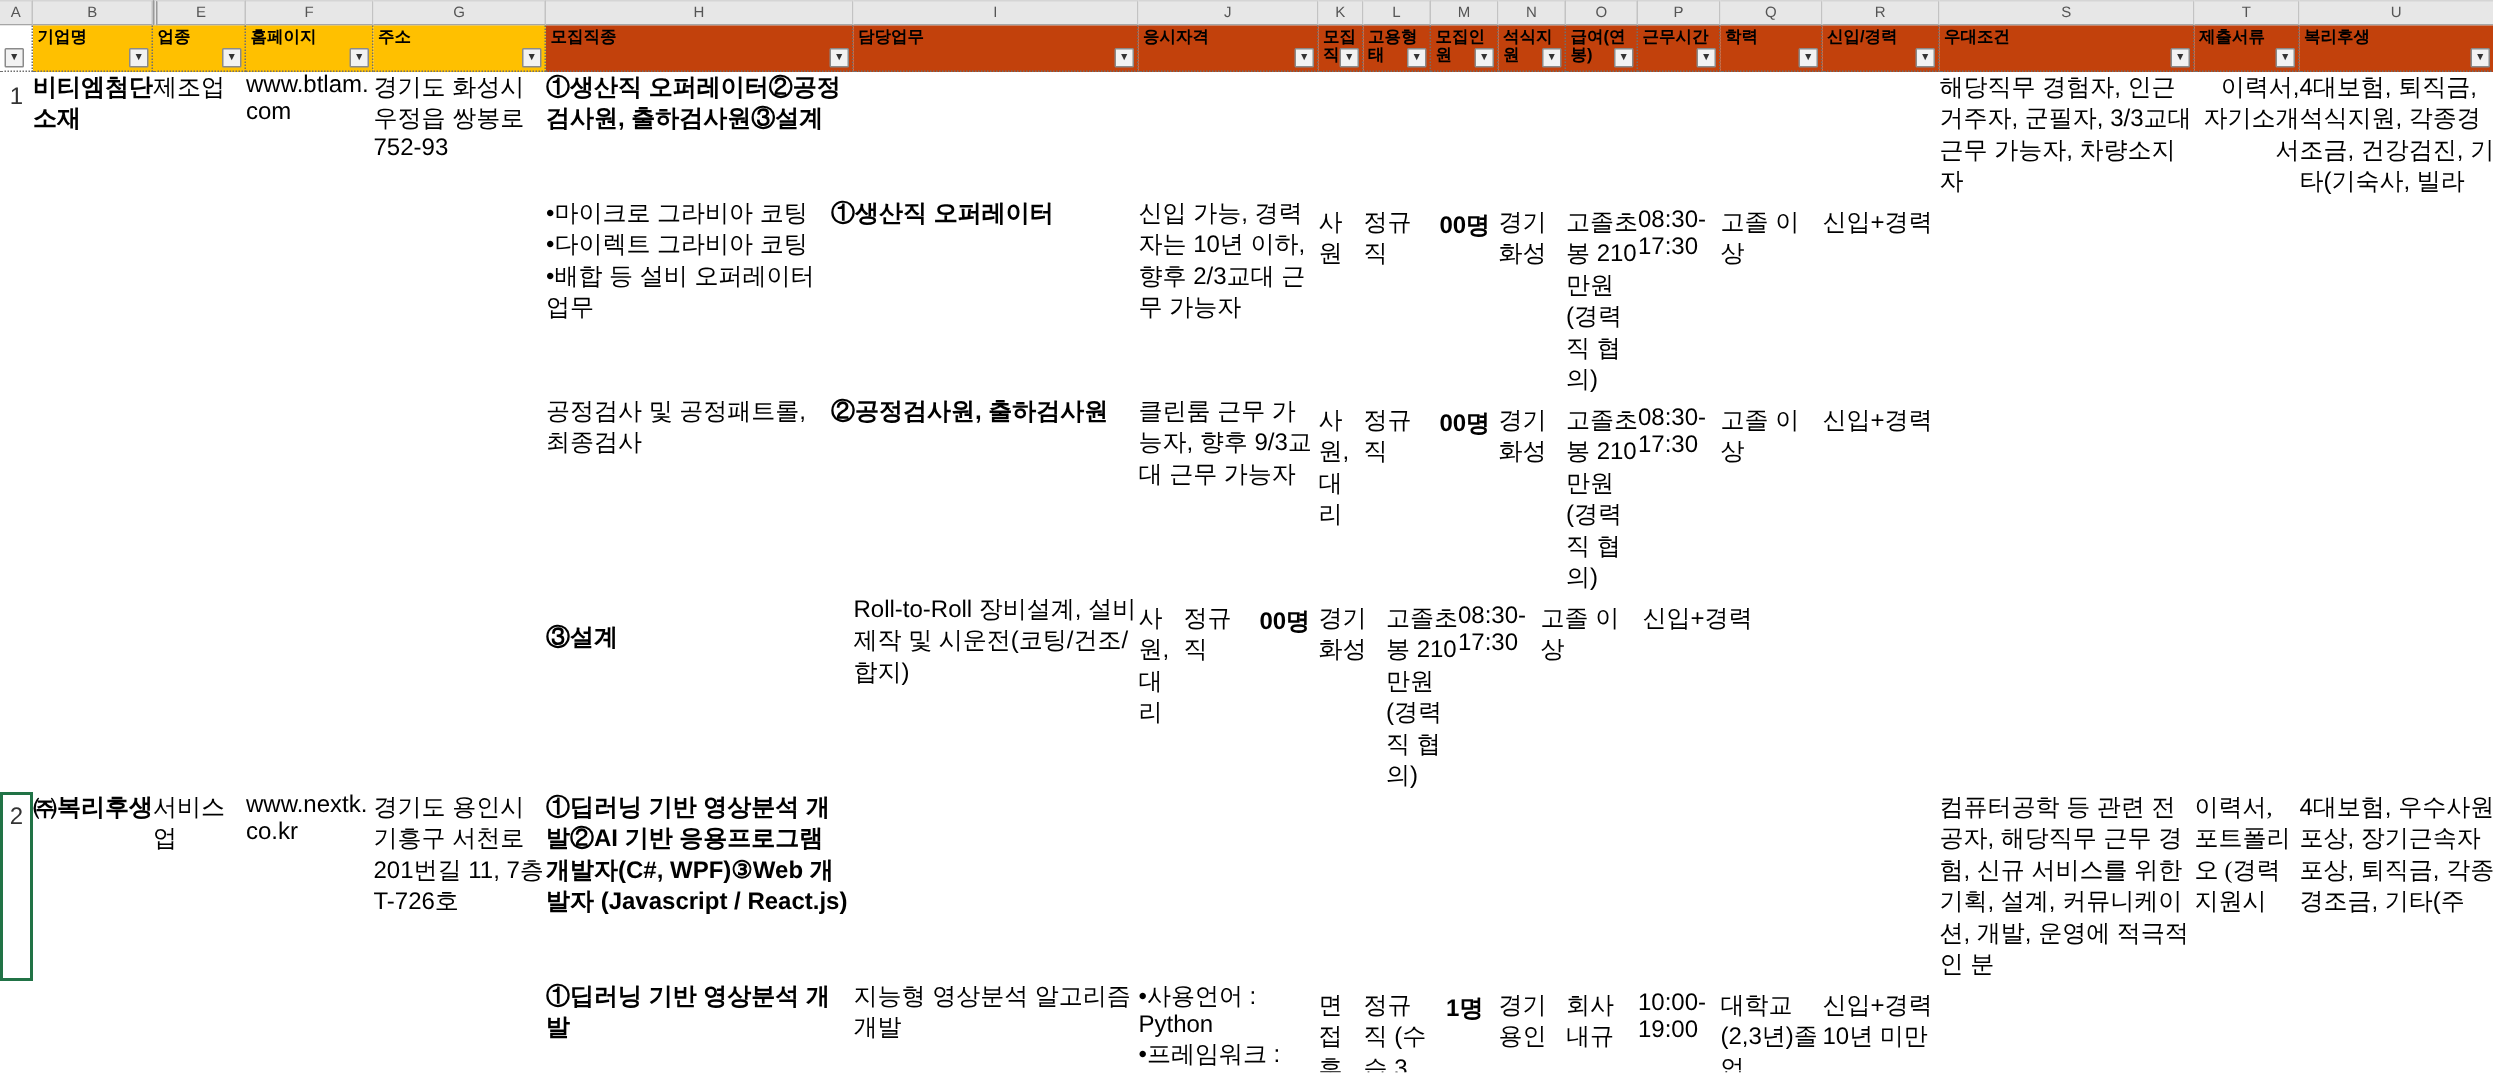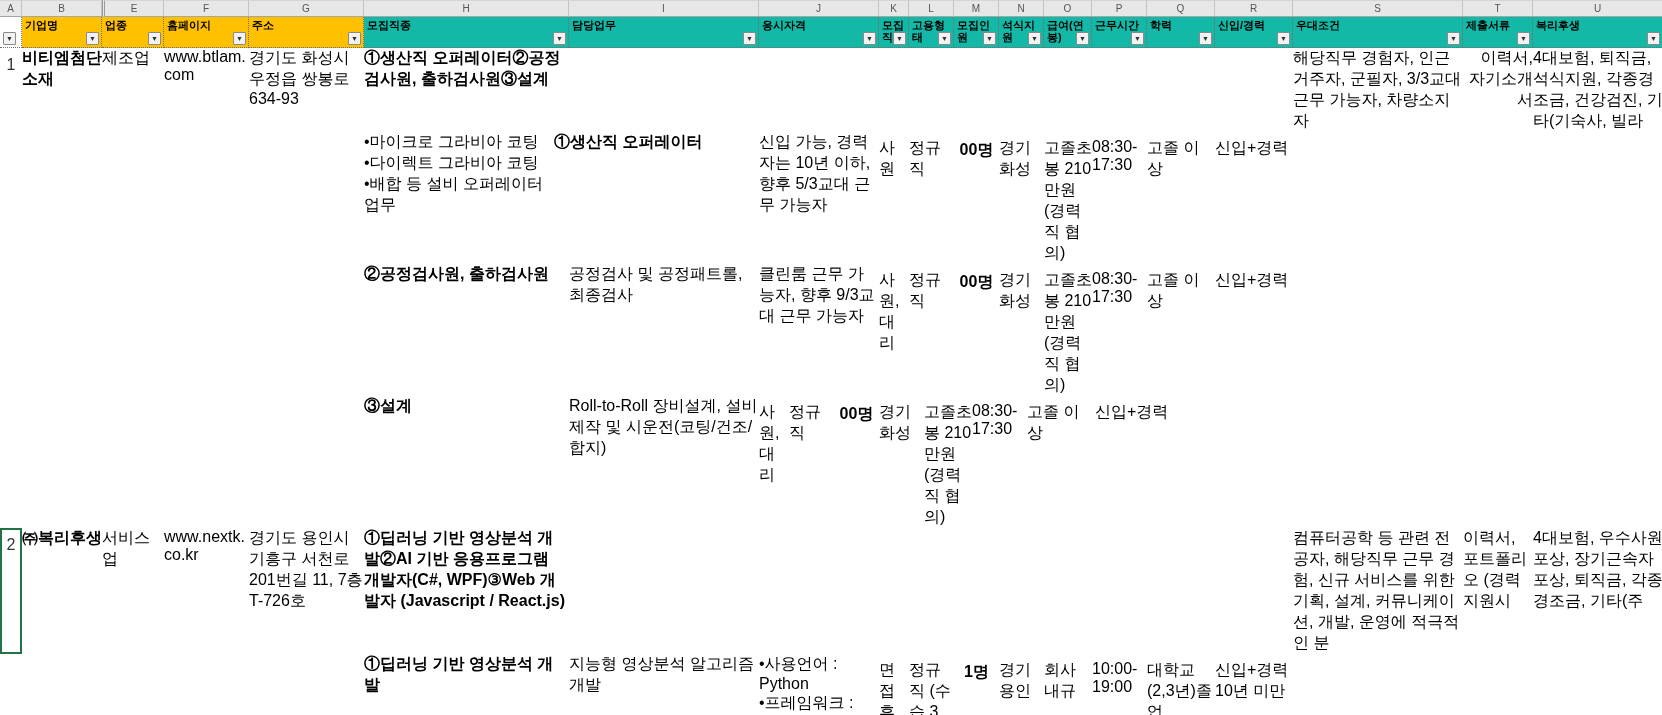--- a/index.html
+++ b/index.html
@@ -7,21 +7,21 @@
   #sheet{width:1662px;height:715px;overflow:hidden;background:#fff;position:relative;}
   .rowline{display:flex;flex-direction:row;}
   .cell{box-sizing:border-box;overflow:hidden;position:relative;flex:0 0 auto;}
   
   .letters .cell{height:17px;background:#e7e7e7;border-right:1px solid #c3c3c3;border-bottom:1px solid #a6a6a6;border-top:1px solid #d5d5d5;
     font-size:10px;color:#555;text-align:center;line-height:16px;}
   .letters .dbl{border-left:3px double #9a9a9a;}
   
   .headers .cell{height:31px;border-right:1px dotted #6f6f6f;border-bottom:1px dotted #6f6f6f;padding:2px 3px;}
   .h-yellow{background:#FFC000;}
-  .h-blue{background:#14b8a6;}
+  .h-blue{background:#c2410c;}
   .h-corner{background:#ffffff;}
   .hlabel{font-weight:bold;font-size:11px;line-height:12px;display:block;white-space:pre-wrap;overflow:hidden;max-height:26px;}
   .filter-btn{position:absolute;bottom:2px;right:2px;width:13px;height:13px;background:#f2f2f2;border:1px solid #8a8a8a;
     font-size:7px;line-height:11px;text-align:center;color:#333;padding:0;border-radius:1px;cursor:pointer;}
   .filter-left{left:3px;right:auto;}
   .txt{white-space:pre-wrap;word-break:break-word;display:block;overflow:hidden;max-height:100%;}
   .c-num{text-align:center;color:#333;padding-top:8px;}
   .c-bold .txt{font-weight:bold;}
   .c-count .txt{font-weight:bold;text-align:center;padding-top:8px;}
   .c-url .txt{word-break:break-all;}
@@ -137,21 +137,21 @@
         <div class="cell c-bold" style="width: 80px;">
           <span class="txt">비티엠첨단소재</span>
         </div>
         <div class="cell" style="width: 62px;">
           <span class="txt">제조업</span>
         </div>
         <div class="cell c-url" style="width: 85px;">
           <span class="txt">www.btlam.com</span>
         </div>
         <div class="cell" style="width: 115px;">
-          <span class="txt">경기도 화성시 우정읍 쌍봉로 634-93</span>
+          <span class="txt">경기도 화성시 우정읍 쌍봉로 752-93</span>
         </div>
         <div class="cell c-bold" style="width: 205px;">
           <span class="txt">①생산직 오퍼레이터②공정검사원, 출하검사원③설계</span>
         </div>
         <div class="cell" style="width: 190px;">
           <span class="txt"></span>
         </div>
         <div class="cell" style="width: 120px;">
           <span class="txt"></span>
         </div>
@@ -205,21 +205,21 @@
         </div>
         <div class="cell" style="width: 190px;">
           <span class="txt">•마이크로 그라비아 코팅
 •다이렉트 그라비아 코팅
 •배합 등 설비 오퍼레이터 업무</span>
         </div>
         <div class="cell c-bold" style="width: 205px;">
           <span class="txt">①생산직 오퍼레이터</span>
         </div>
         <div class="cell" style="width: 120px;">
-          <span class="txt">신입 가능, 경력자는 10년 이하, 향후 5/3교대 근무 가능자</span>
+          <span class="txt">신입 가능, 경력자는 10년 이하, 향후 2/3교대 근무 가능자</span>
         </div>
         <div class="cell vcent" style="width: 30px;">
           <span class="txt">사원</span>
         </div>
         <div class="cell vcent" style="width: 45px;">
           <span class="txt">정규직</span>
         </div>
         <div class="cell c-count" style="width: 45px;">
           <span class="txt">00명</span>
         </div>
@@ -255,26 +255,26 @@
         </div>
         <div class="cell" style="width: 62px;">
           <span class="txt"></span>
         </div>
         <div class="cell c-url" style="width: 85px;">
           <span class="txt"></span>
         </div>
         <div class="cell" style="width: 115px;">
           <span class="txt"></span>
         </div>
+        <div class="cell" style="width: 190px;">
+          <span class="txt">공정검사 및 공정패트롤, 최종검사</span>
+        </div>
         <div class="cell c-bold" style="width: 205px;">
           <span class="txt">②공정검사원, 출하검사원</span>
         </div>
-        <div class="cell" style="width: 190px;">
-          <span class="txt">공정검사 및 공정패트롤, 최종검사</span>
-        </div>
         <div class="cell" style="width: 120px;">
           <span class="txt">클린룸 근무 가능자, 향후 9/3교대 근무 가능자</span>
         </div>
         <div class="cell vcent" style="width: 30px;">
           <span class="txt">사원, 대리</span>
         </div>
         <div class="cell vcent" style="width: 45px;">
           <span class="txt">정규직</span>
         </div>
         <div class="cell c-count" style="width: 45px;">
@@ -312,21 +312,21 @@
         </div>
         <div class="cell" style="width: 62px;">
           <span class="txt"></span>
         </div>
         <div class="cell c-url" style="width: 85px;">
           <span class="txt"></span>
         </div>
         <div class="cell" style="width: 115px;">
           <span class="txt"></span>
         </div>
-        <div class="cell c-bold" style="width: 205px;">
+        <div class="cell c-bold" style="width: 205px; margin-top: 19px;">
           <span class="txt">③설계</span>
         </div>
         <div class="cell" style="width: 190px;">
           <span class="txt">Roll-to-Roll 장비설계, 설비제작 및 시운전(코팅/건조/합지)</span>
         </div>
         <div class="cell vcent" style="width: 30px;">
           <span class="txt">사원, 대리</span>
         </div>
         <div class="cell vcent" style="width: 45px;">
           <span class="txt">정규직</span>
@@ -402,21 +402,21 @@
         </div>
         <div class="cell" style="width: 68px;">
           <span class="txt"></span>
         </div>
         <div class="cell" style="width: 78px;">
           <span class="txt"></span>
         </div>
         <div class="cell" style="width: 170px;">
           <span class="txt">컴퓨터공학 등 관련 전공자, 해당직무 근무 경험, 신규 서비스를 위한 기획, 설계, 커뮤니케이션, 개발, 운영에 적극적인 분</span>
         </div>
-        <div class="cell" style="width: 70px;">
+        <div class="cell" style="width: 70px; font-family: Liberation Serif, serif;">
           <span class="txt">이력서, 포트폴리오 (경력 지원시</span>
         </div>
         <div class="cell" style="width: 130px;">
           <span class="txt">4대보험, 우수사원포상, 장기근속자포상, 퇴직금, 각종경조금, 기타(주</span>
         </div>
       </div>
       <div class="rowline jobrow">
         <div class="cell c-num" style="width: 22px;"></div>
         <div class="cell c-bold" style="width: 80px;">
           <span class="txt"></span>

